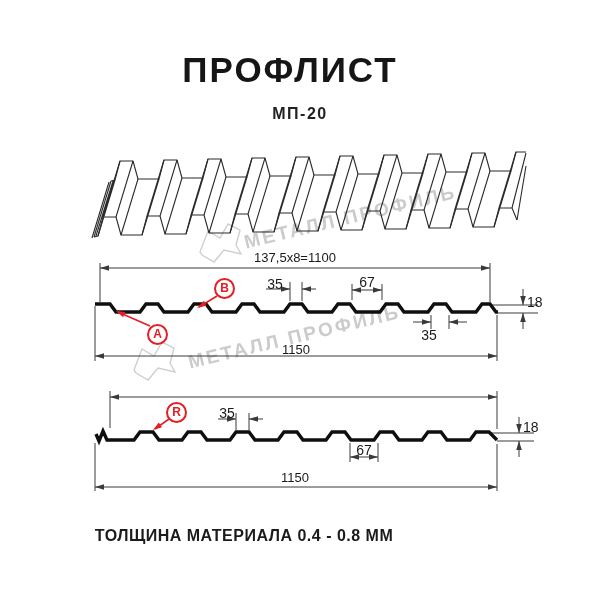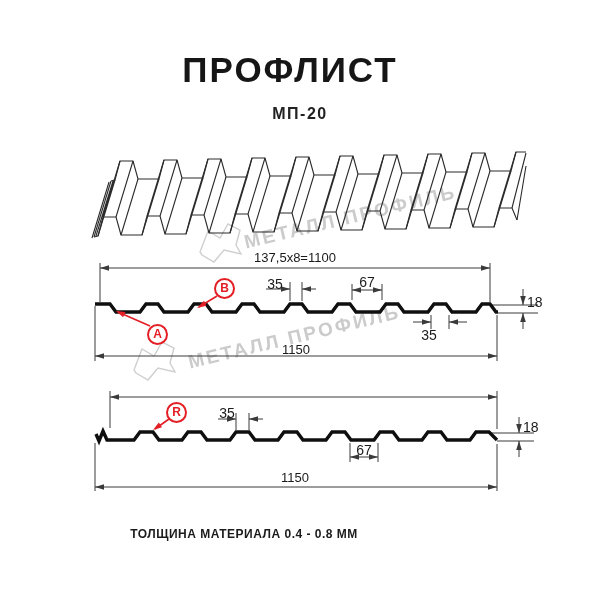--- a/index.html
+++ b/index.html
@@ -4,21 +4,21 @@
 <style>
   html,body{margin:0;padding:0;background:#fff;}
   #stage{position:relative;width:600px;height:600px;background:#ffffff;overflow:hidden;
          font-family:"Liberation Sans", sans-serif;color:#1a1a1a;}
   .abs{position:absolute;}
   
   .title{left:0;top:50px;width:504px;text-align:center;font-size:35px;font-weight:800;
          letter-spacing:2px;color:#161616;padding-left:38px;}
   .subtitle{left:0;top:93px;width:600px;text-align:center;font-size:16px;font-weight:700;
             letter-spacing:1.5px;color:#222;margin-top:12px;}
-  .footer{left:0;top:527px;width:488px;text-align:center;font-size:12px;font-weight:600;
+  .footer{left:0;top:527px;width:488px;text-align:center;font-size:16px;font-weight:600;
           letter-spacing:0.5px;color:#1b1b1b;}
   
   .wm-text{color:#cbcbcb;font-size:19px;font-weight:700;letter-spacing:2.5px;white-space:nowrap;
            transform:rotate(-13.5deg);transform-origin:0 0;z-index:1;}
   .wm1{left:242px;top:232px;}
   .wm2{left:186px;top:352px;}
   svg.layer{left:0;top:0;z-index:2;}
   
   .dim{font-size:14px;color:#1a1a1a;white-space:nowrap;z-index:3;}
   .dim.big{font-size:13px;}

